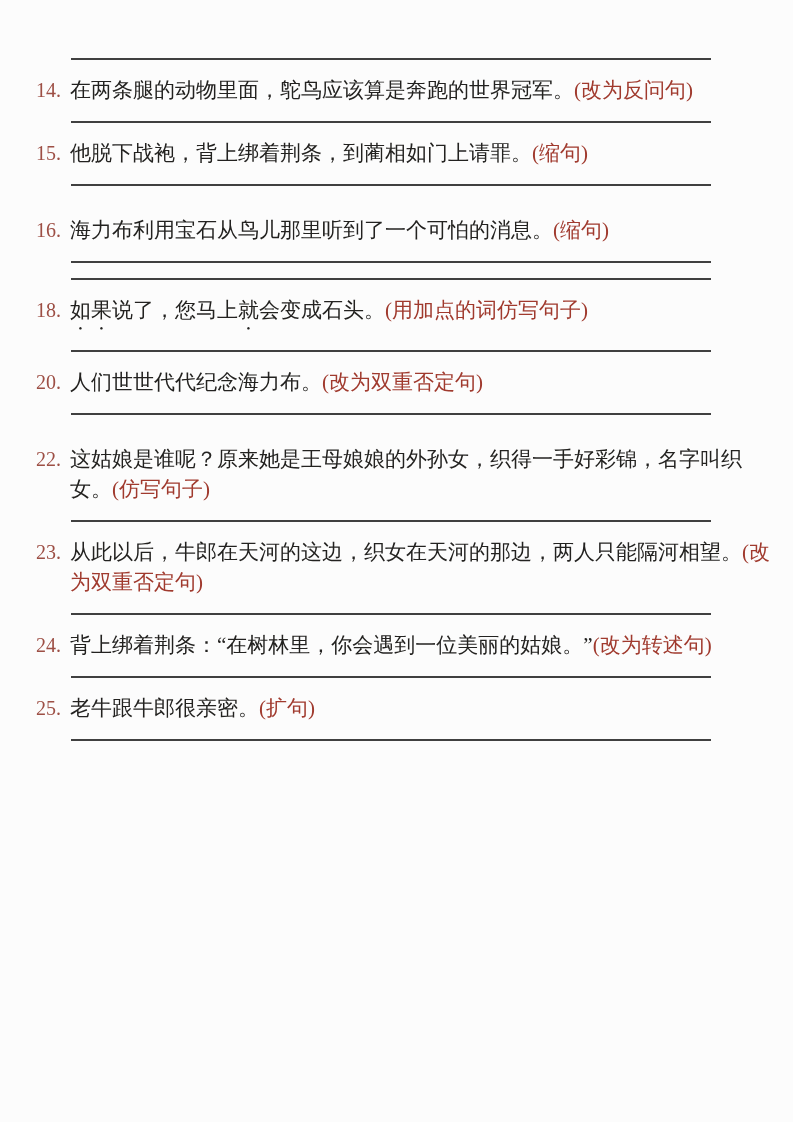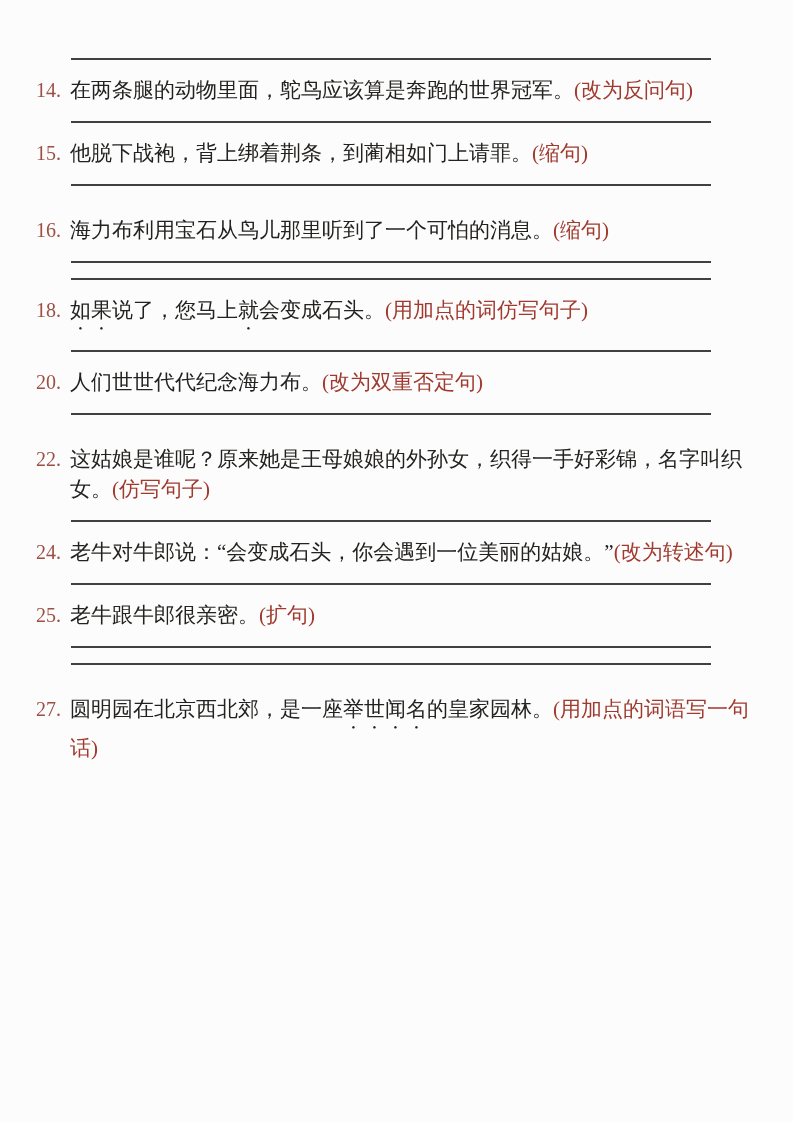--- a/index.html
+++ b/index.html
@@ -100,35 +100,35 @@
       <div class="item gap-lg">
         <div class="answer-line"></div>
         <p class="sentence">
           <span class="num">22.</span>
           <span class="text"><span class="seg-body">这姑娘是谁呢？原来她是王母娘娘的外孙女，织得一手好彩锦，名字叫织女。</span><span class="seg-instruction">(仿写句子)</span></span>
         </p>
       </div>
       <div class="item">
         <div class="answer-line"></div>
         <p class="sentence">
+          <span class="num">23.</span>
+          <span class="text"><span class="seg-body">从此以后，牛郎在天河的这边，织女在天河的那边，两人只能隔河相望。</span><span class="seg-instruction">(改为双重否定句)</span></span>
+        </p>
+      </div>
+      <div class="item">
+        <div class="answer-line"></div>
+        <p class="sentence">
           <span class="num">24.</span>
-          <span class="text"><span class="seg-body">老牛对牛郎说：“会变成石头，你会遇到一位美丽的姑娘。”</span><span class="seg-instruction">(改为转述句)</span></span>
+          <span class="text"><span class="seg-body">背上绑着荆条：“在树林里，你会遇到一位美丽的姑娘。”</span><span class="seg-instruction">(改为转述句)</span></span>
         </p>
       </div>
       <div class="item">
         <div class="answer-line"></div>
         <p class="sentence">
           <span class="num">25.</span>
           <span class="text"><span class="seg-body">老牛跟牛郎很亲密。</span><span class="seg-instruction">(扩句)</span></span>
         </p>
       </div>
       <div class="item">
         <div class="answer-line"></div>
       </div>
-      <div class="item gap-lg">
-        <div class="answer-line"></div>
-        <p class="sentence">
-          <span class="num">27.</span>
-          <span class="text"><span class="seg-body">圆明园在北京西北郊，是一座</span><span class="seg-body-emph">举世闻名</span><span class="seg-body">的皇家园林。</span><span class="seg-instruction">(用加点的词语写一句话)</span></span>
-        </p>
-      </div>
     </div>
 </div>
 
 </body></html>

